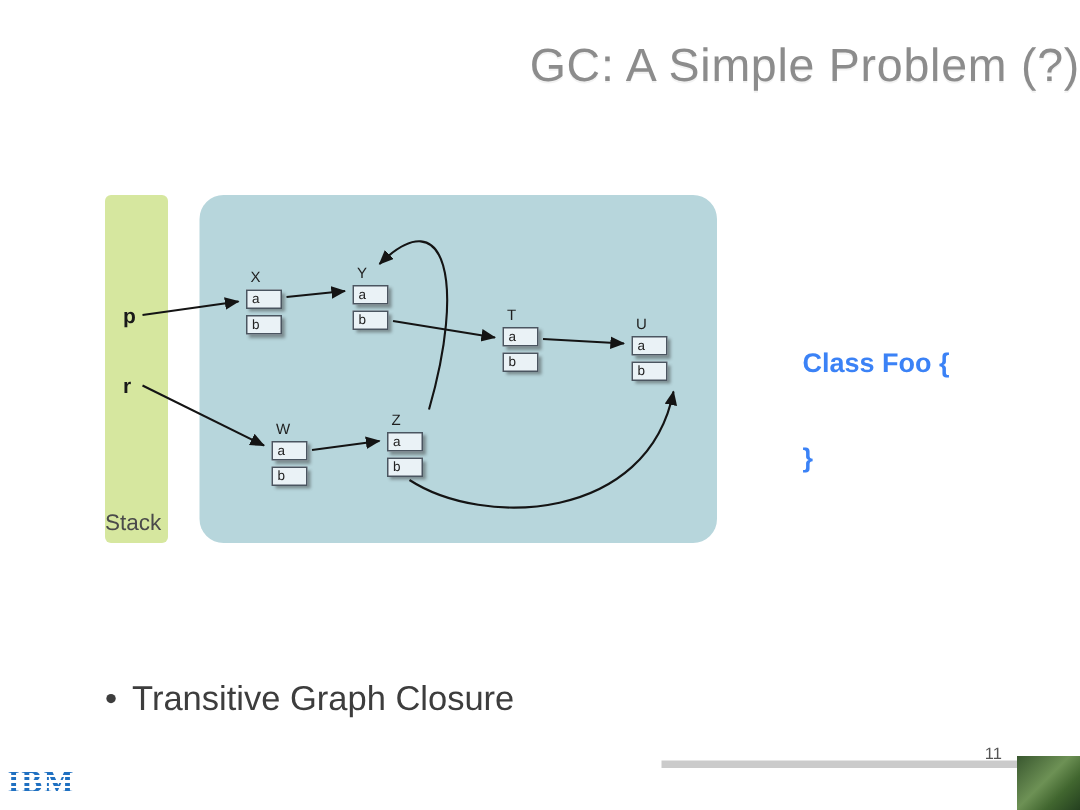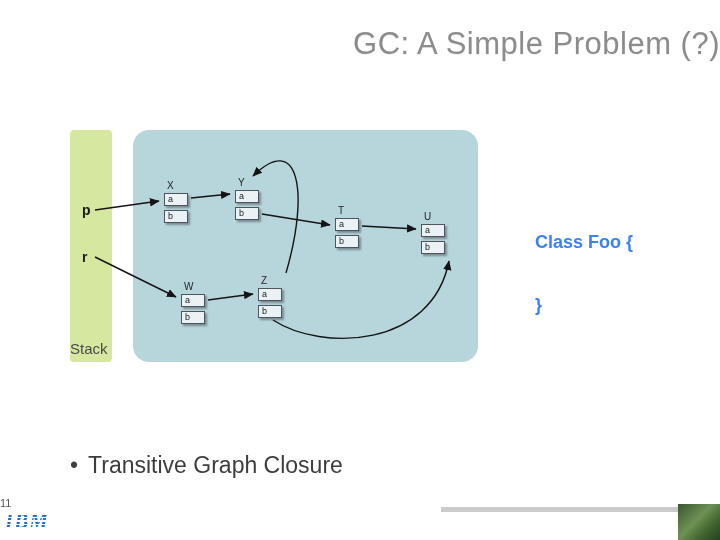--- a/index.html
+++ b/index.html
@@ -65,31 +65,31 @@
 
   
   .bullet-line{
     position:absolute;left:70px;top:412px;
     font-size:23px;color:#3d3d3d;margin-top:40px;
   }
   .bullet-marker{margin-right:10px;}
 
   
   .page-number{
-    position:absolute;left:0;top:497px;width:668px;text-align:left;
+    position:absolute;left:0;top:497px;width:668px;text-align:right;
     font-size:11px;color:#555;
   }
   .footer-bar{
     position:absolute;left:441px;top:507px;width:279px;height:5px;
     background:#cbcbcb;
   }
   .ibm-logo{
     position:absolute;left:5px;top:511px;height:21px;
     font-family:"Liberation Serif",serif;
-    font-weight:bold;font-style:italic;
+    font-weight:bold;
     font-size:21px;line-height:21px;color:#1f70c1;letter-spacing:1px;text-align:right;
   }
   .ibm-logo::after{
     content:"";position:absolute;inset:0;
     background:repeating-linear-gradient(to bottom,
       rgba(255,255,255,0) 0 2px,#ffffff 2px 3.6px);
   }
   .corner-thumb{
     position:absolute;right:0;bottom:0;width:42px;height:36px;
     background:linear-gradient(135deg,#39572f 0%,#6d9155 45%,#41662f 70%,#24401f 100%);

